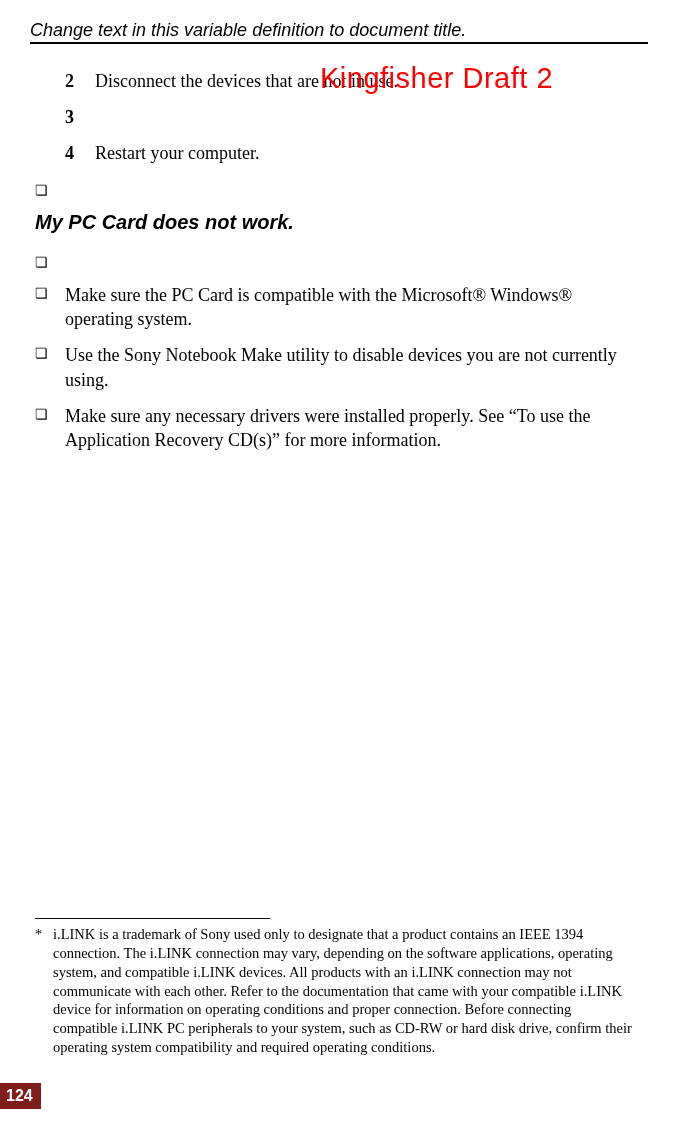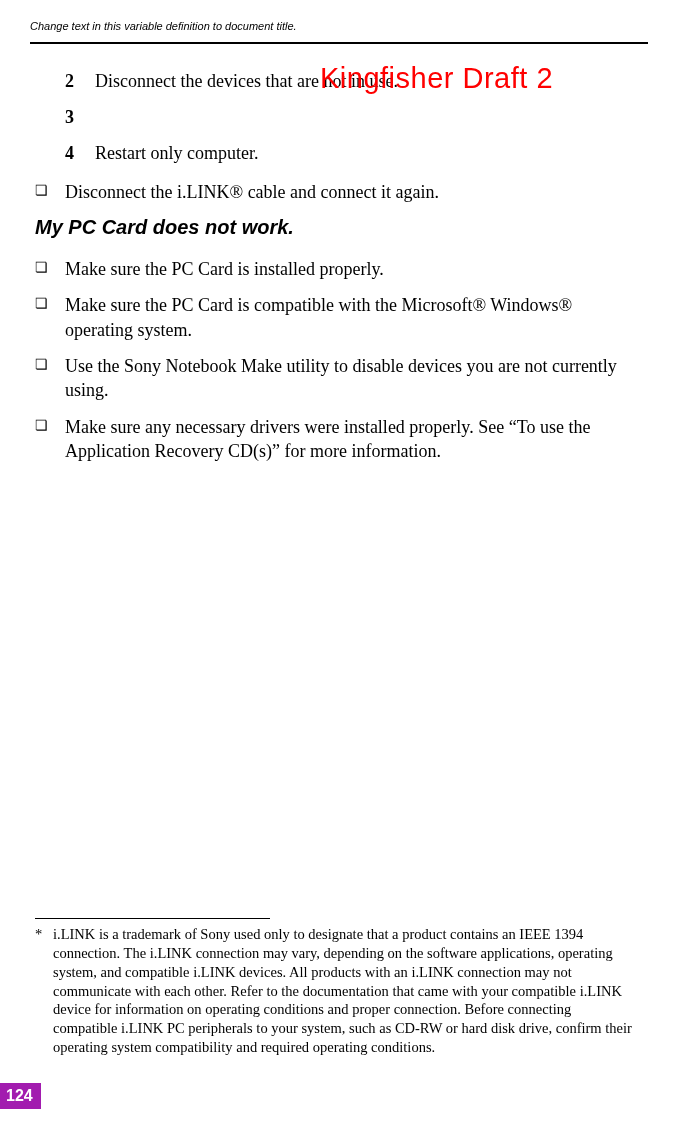--- a/index.html
+++ b/index.html
@@ -18,21 +18,21 @@
     left: 30px;
     right: 30px;
     border-top: 2px solid #000;
   }
   .header-text {
     position: absolute;
     top: 20px;
     left: 30px;
     font-style: italic;
     font-family: Arial, Helvetica, sans-serif;
-    font-size: 11px;
+    font-size: 18px;
   }
   .draft-overlay {
     position: absolute;
     top: 62px;
     left: 320px;
     color: #ff0000;
     font-family: Arial, Helvetica, sans-serif;
     font-size: 29px;
     font-weight: normal;
     z-index: 10;
@@ -101,21 +101,21 @@
     line-height: 1.3;
   }
   .footnote .mark {
     width: 18px;
     flex-shrink: 0;
   }
   .page-num-box {
     position: absolute;
     bottom: 18px;
     left: 0;
-    background: #a21caf;
+    background: #7f1d1d;
     color: #fff;
     font-family: Arial, Helvetica, sans-serif;
     font-weight: bold;
     font-size: 16px;
     padding: 4px 8px 4px 6px;
   }
 </style>
 </head>
 <body>
 
@@ -128,33 +128,31 @@
 
   <div class="numbered-item">
     <div class="num">2</div>
     <div class="txt">Disconnect the devices that are not in use.</div>
   </div>
   <div class="numbered-item">
     <div class="num">3</div>
   </div>
   <div class="numbered-item">
     <div class="num">4</div>
-    <div class="txt">Restart only computer.</div>
+    <div class="txt">Restart your computer.</div>
   </div>
 
   <div class="bullet-item">
     <div class="bullet">❏</div>
-    <div class="txt">Disconnect the i.LINK® cable and connect it again.</div>
   </div>
 
   <div class="section-heading">My PC Card does not work.</div>
 
   <div class="bullet-item">
     <div class="bullet">❏</div>
-    <div class="txt">Make sure the PC Card is installed properly.</div>
   </div>
   <div class="bullet-item">
     <div class="bullet">❏</div>
     <div class="txt">Make sure the PC Card is compatible with the Microsoft® Windows® operating system.</div>
   </div>
   <div class="bullet-item">
     <div class="bullet">❏</div>
     <div class="txt">Use the Sony Notebook Make utility to disable devices you are not currently using.</div>
   </div>
   <div class="bullet-item">

